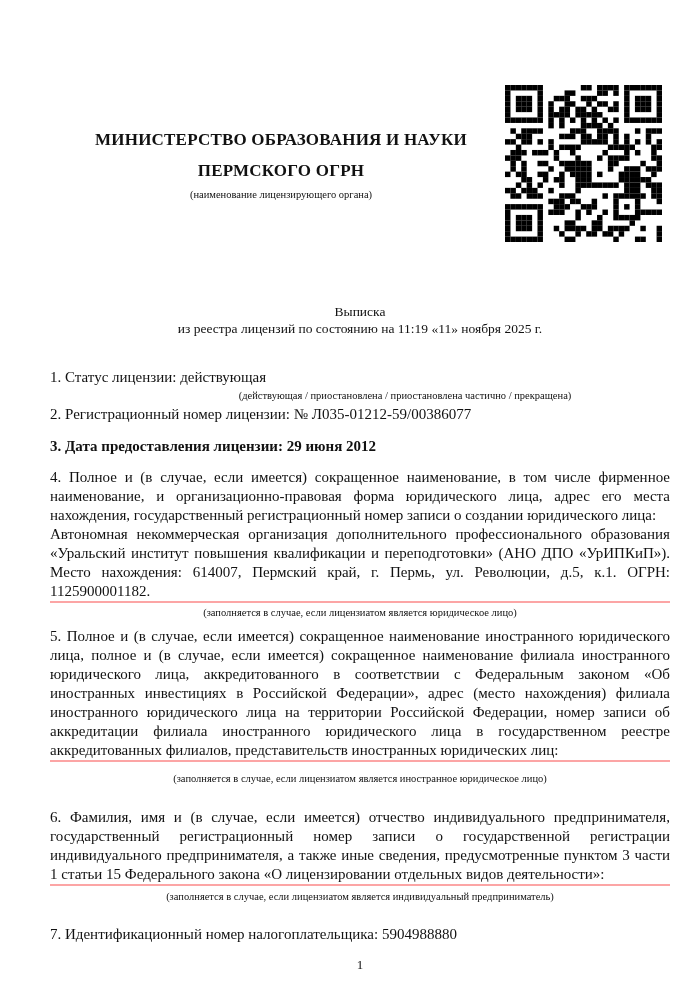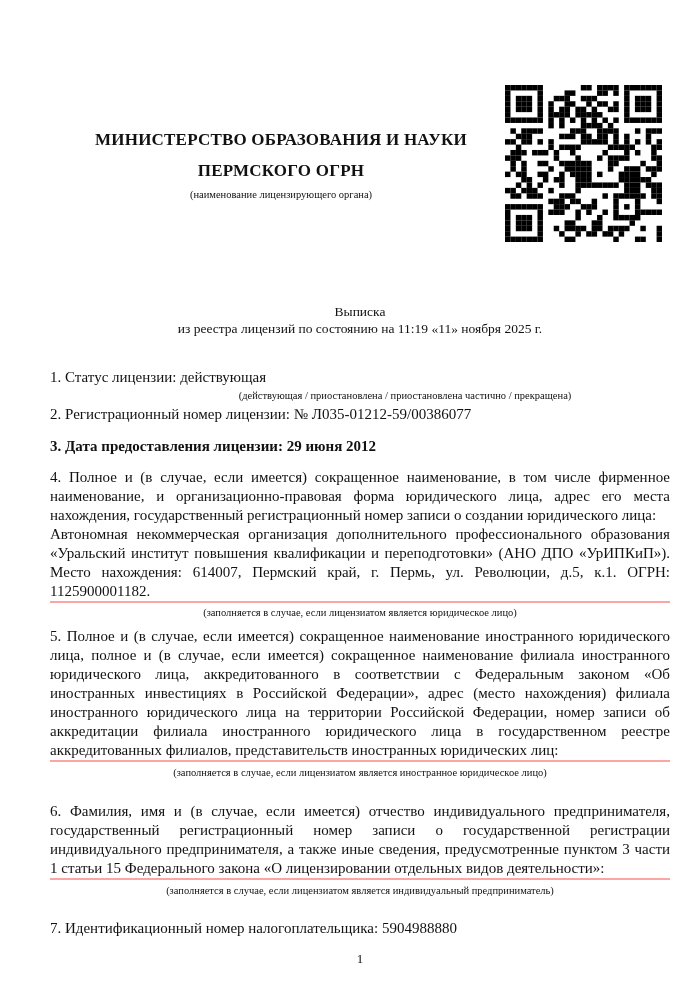--- a/index.html
+++ b/index.html
@@ -42,21 +42,21 @@
   .note {
     font-size: 10.5px; line-height: 13px; text-align: center;
   }
   .item-1 { margin-top: 31px; }
   .note-1 { margin-top: 2px; padding-left: 90px; font-family: Liberation Serif, serif; }
   .item-2 { margin-top: 3px; }
   .item-3 { margin-top: 13px; font-weight: bold; }
   .item-4 { margin-top: 12px; }
   .note-4 { margin-top: 3px; }
   .item-5 { margin-top: 8px; }
-  .note-5 { margin-top: 4px; }
+  .note-5 { margin-top: 10px; }
   .item-6 { margin-top: 23px; }
   .note-6 { margin-top: 4px; }
   .item-7 { margin-top: 22px; }
   .page-num {
     margin-top: 13px; text-align: center;
     font-size: 13px; line-height: 16px;
   }
 </style>
 </head>
 <body>

